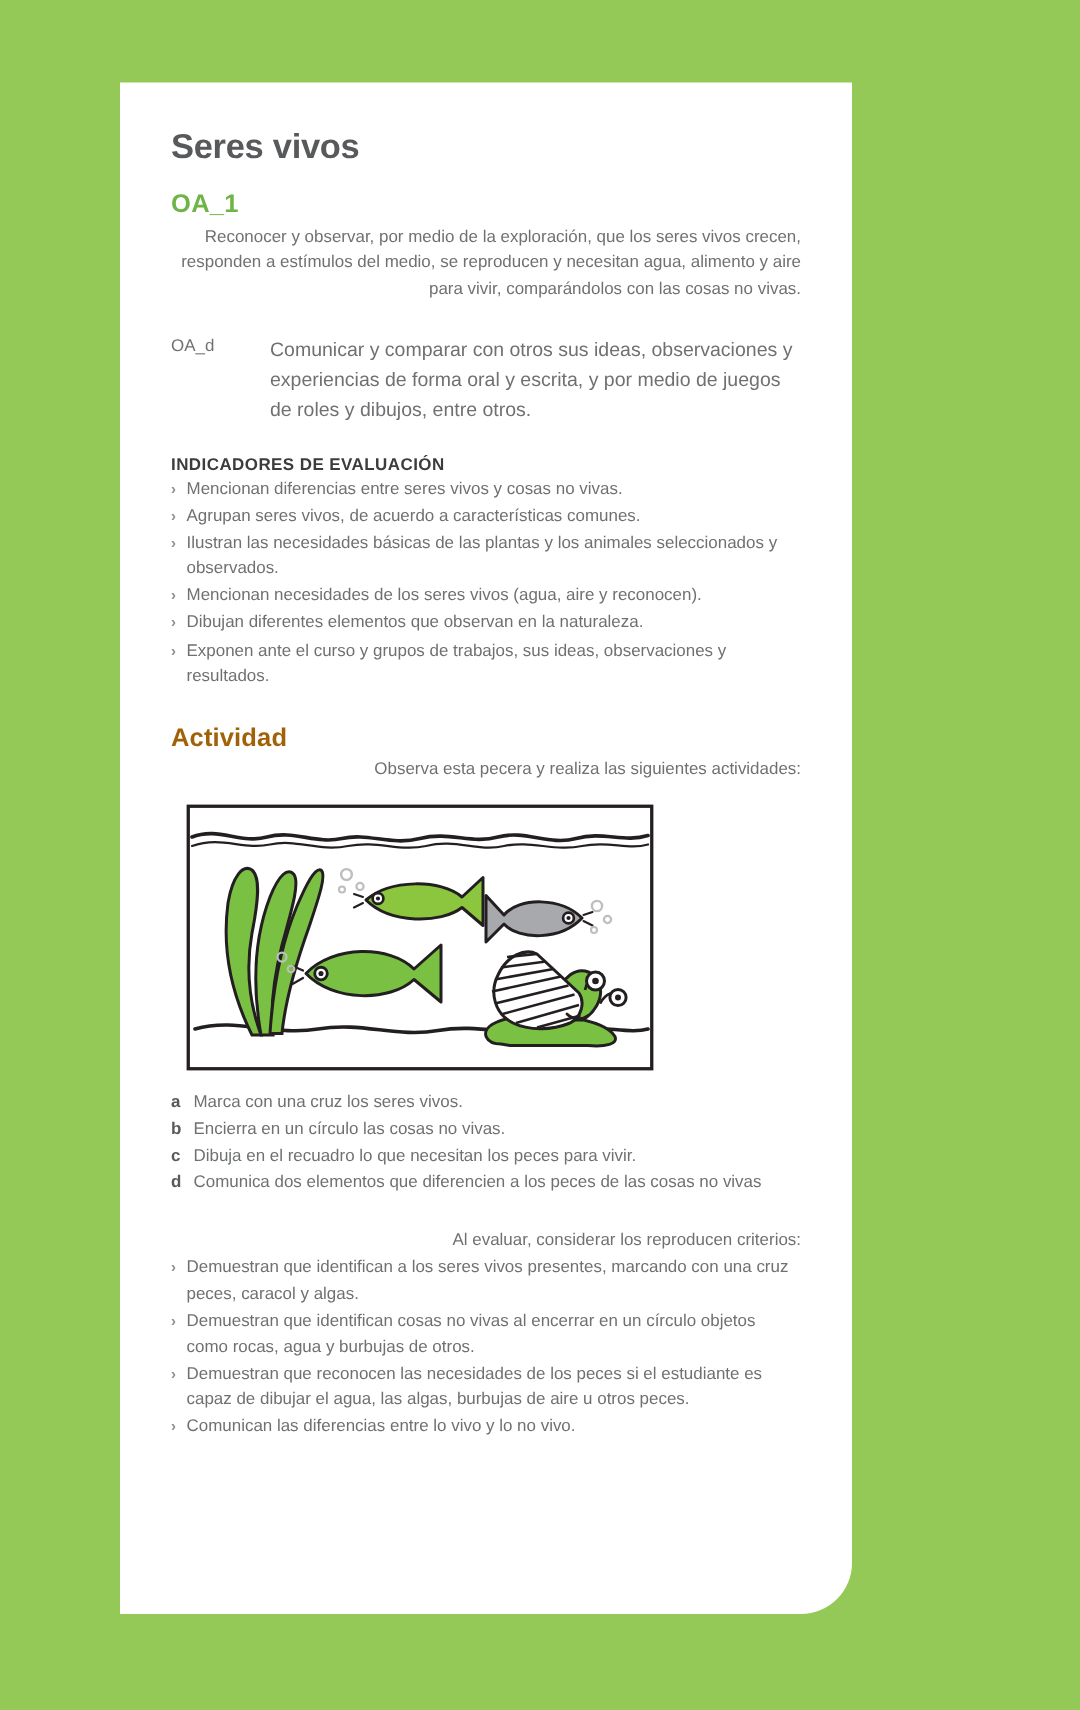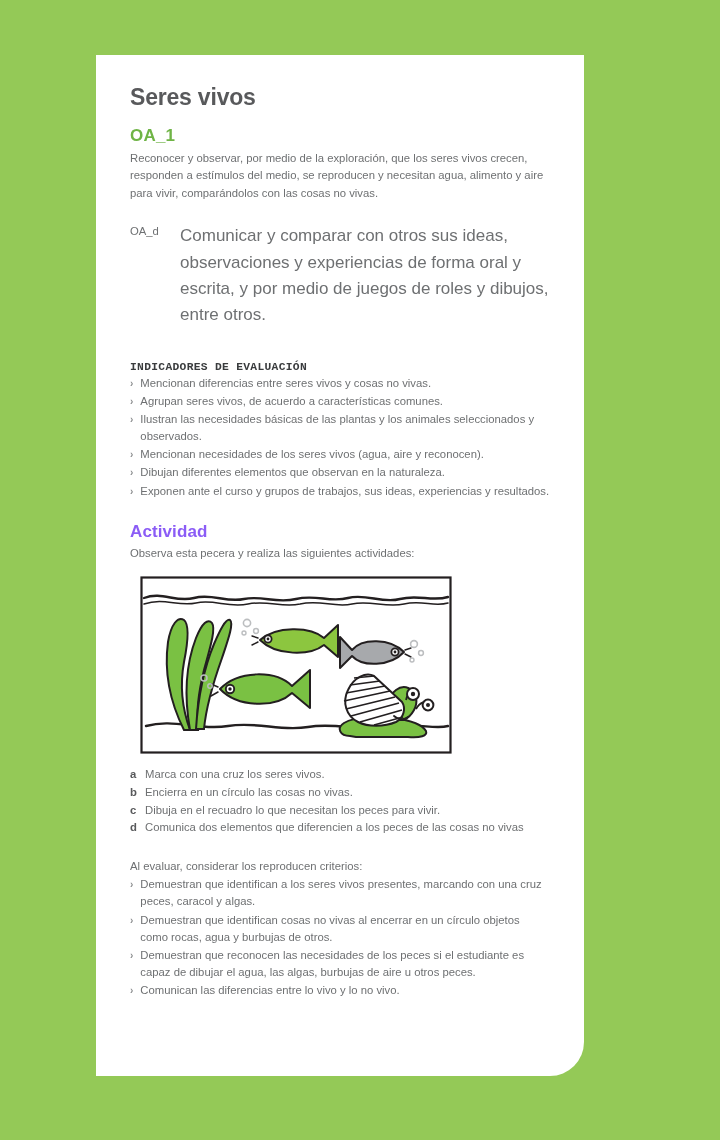--- a/index.html
+++ b/index.html
@@ -8,21 +8,21 @@
   }
   body {
     width: 720px;
     height: 1140px;
     background: #94c957;
     font-family: "Liberation Sans", sans-serif;
     overflow: hidden;
   }
   .page-card {
     position: absolute;
-    left: 96px;
+    left: 80px;
     top: 55px;
     width: 488px;
     height: 1021px;
     background: #ffffff;
     border-radius: 0 0 34px 0;
     box-sizing: border-box;
     padding: 30px 34px 0 34px;
   }
   .doc-title {
     font-size: 23px;
@@ -38,46 +38,46 @@
     color: #6fb446;
     margin: 16px 0 3px 0;
     line-height: 1.2;
     letter-spacing: 0.2px;
   }
   .body-text {
     font-size: 11.3px;
     color: #6e7072;
     line-height: 1.55;
     margin: 0;
+    text-align: right;
   }
   .oa-d-row {
     display: flex;
     margin-top: 21px;
-    gap: 10px;
+    gap: 26px;
   }
   .oa-d-code {
     font-size: 11.3px;
     color: #6e7072;
     flex: 0 0 auto;
     width: 40px;
     line-height: 1.55;
   }
   .oa-d-text {
-    font-size: 17px;
+    font-size: 13px;
     color: #6e7072;
     line-height: 1.55;
     flex: 1;
   }
   .section-head {
     font-size: 11.3px;
     font-weight: bold;
     color: #3a3c3e;
     letter-spacing: 0.3px;
-    margin: 32px 0 2px 0;
-    font-family: Liberation Mono, monospace;
+    margin: 20px 0 2px 0;
   }
   .bullet-list {
     list-style: none;
     margin: 0;
     padding: 0;
   }
   .bullet-list li {
     display: flex;
     gap: 7px;
     font-size: 11.3px;
@@ -88,21 +88,21 @@
   .chev {
     flex: 0 0 auto;
     color: #8d8f91;
     font-size: 10px;
     line-height: 1.72;
     font-weight: bold;
   }
   .activity-head {
     font-size: 17px;
     font-weight: bold;
-    color: #8b5cf6;
+    color: #a16207;
     margin: 22px 0 3px 0;
     letter-spacing: 0.1px;
   }
   .tank-wrap {
     margin: 14px 0 0 10px;
   }
   .letter-list {
     list-style: none;
     margin: 8px 0 0 0;
     padding: 0;
@@ -155,21 +155,21 @@
     <li>
         <span class="chev">›</span>
         <span>Mencionan necesidades de los seres vivos (agua, aire y reconocen).</span>
       </li>
     <li>
         <span class="chev">›</span>
         <span>Dibujan diferentes elementos que observan en la naturaleza.</span>
       </li>
     <li>
         <span class="chev">›</span>
-        <span>Exponen ante el curso y grupos de trabajos, sus ideas, experiencias y resultados.</span>
+        <span>Exponen ante el curso y grupos de trabajos, sus ideas, observaciones y resultados.</span>
       </li>
   </ul>
 
   <div class="activity-head">Actividad</div>
   <p class="body-text">Observa esta pecera y realiza las siguientes actividades:</p>
 
   <div class="tank-wrap">
     <svg width="312" height="178" viewBox="0 0 312 178">
       <rect x="1.5" y="1.5" width="309" height="175" fill="#ffffff" stroke="#231f20" stroke-width="2.2"></rect>
 

